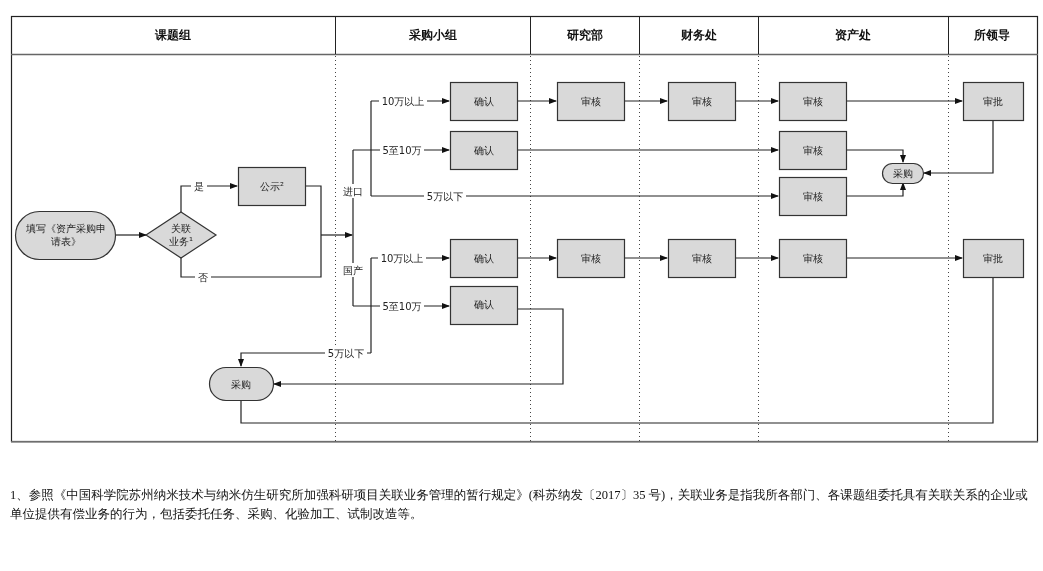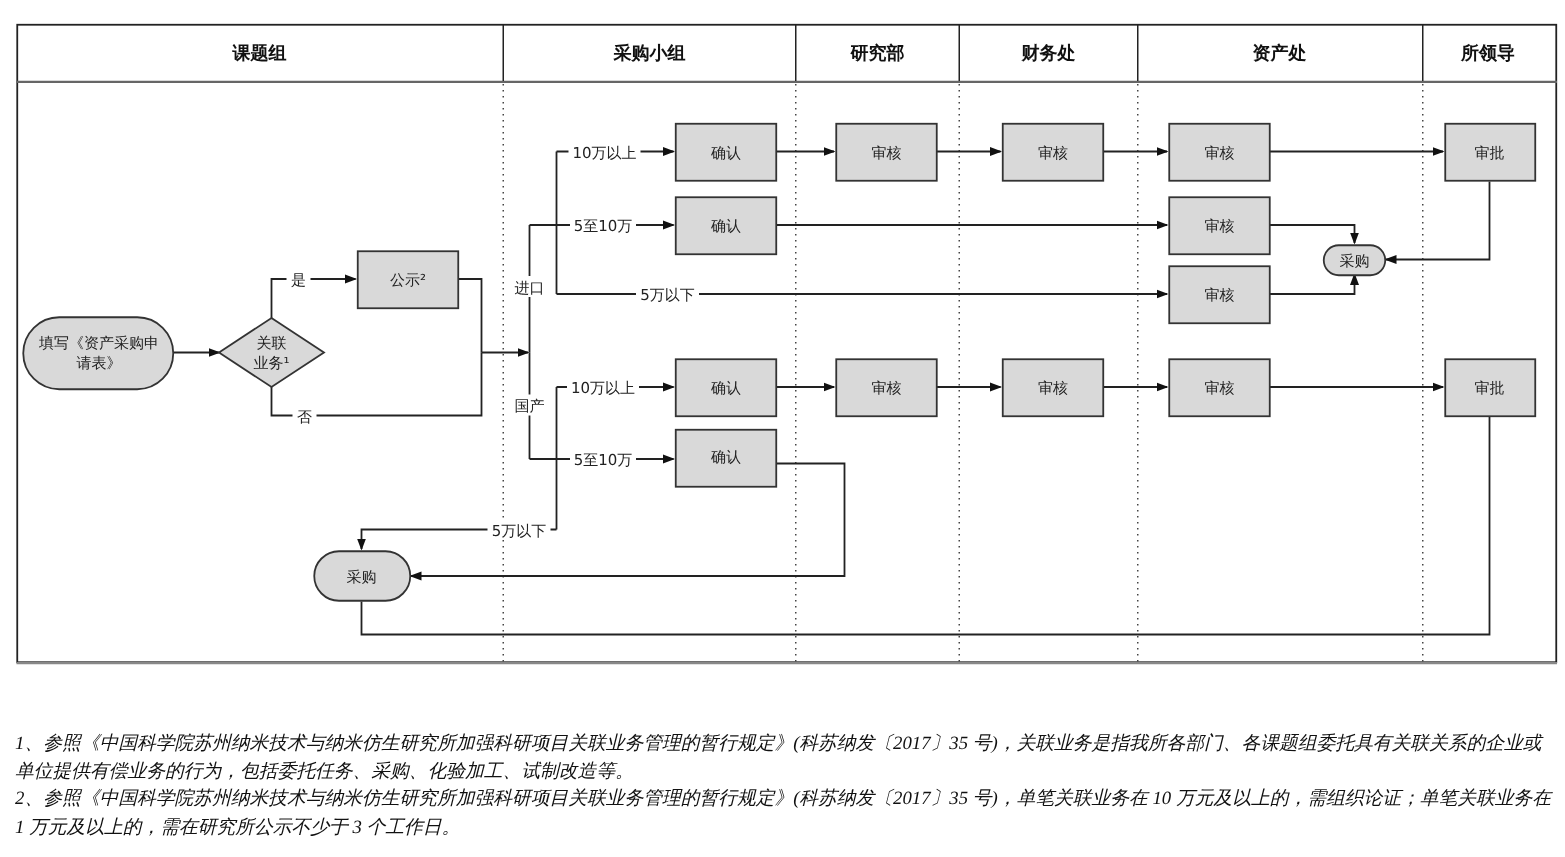--- a/index.html
+++ b/index.html
@@ -1,21 +1,21 @@
 <!DOCTYPE html>
 <html><head>
 <meta charset="utf-8">
 <style>
   html, body { margin: 0; padding: 0; background: #ffffff; }
   body { width: 1043px; height: 571px; position: relative; overflow: hidden; font-family: "DejaVu Sans", sans-serif; }
   #diagram { position: absolute; left: 0; top: 0; }
   .lane-title { font-family: "DejaVu Sans", sans-serif; font-size: 12px; font-weight: bold; fill: #111; }
   .node-text { font-family: "DejaVu Sans", sans-serif; font-size: 10px; fill: #222; }
   .edge-label { font-family: "DejaVu Sans", sans-serif; font-size: 10px; fill: #222; }
-  .notes { position: absolute; left: 10px; top: 486px; width: 1028px; font-family: "Liberation Serif", "DejaVu Serif", serif; font-size: 12.5px; line-height: 18.5px; color: #111; font-style: italic; }
+  .notes { position: absolute; left: 10px; top: 486px; width: 1028px; font-family: "Liberation Serif", "DejaVu Serif", serif; font-size: 12.5px; line-height: 18.5px; color: #111; }
   .notes p { margin: 0; }
 </style>
 </head>
 <body>
 
 <svg id="diagram" width="1043" height="460" viewBox="0 0 1043 460" xmlns="http://www.w3.org/2000/svg">
   <defs>
     <marker id="arrow" markerWidth="8" markerHeight="8" refX="7" refY="4" orient="auto" markerUnits="userSpaceOnUse">
       <path d="M0,1 L8,4 L0,7 Z" fill="#111"></path>
     </marker>
@@ -201,14 +201,13 @@
     <text class="edge-label" x="402" y="262" text-anchor="middle">10万以上</text>
     <rect x="380" y="299" width="44" height="14" fill="#fff"></rect>
     <text class="edge-label" x="402" y="310" text-anchor="middle">5至10万</text>
     <rect x="325" y="346" width="42" height="14" fill="#fff"></rect>
     <text class="edge-label" x="346" y="357" text-anchor="middle">5万以下</text>
   </g>
 </svg>
 
 <div class="notes">
   <p>1、参照《中国科学院苏州纳米技术与纳米仿生研究所加强科研项目关联业务管理的暂行规定》(科苏纳发〔2017〕35 号)，关联业务是指我所各部门、各课题组委托具有关联关系的企业或单位提供有偿业务的行为，包括委托任务、采购、化验加工、试制改造等。</p>
-  <p>2、参照《中国科学院苏州纳米技术与纳米仿生研究所加强科研项目关联业务管理的暂行规定》(科苏纳发〔2017〕35 号)，单笔关联业务在 10 万元及以上的，需组织论证；单笔关联业务在 1 万元及以上的，需在研究所公示不少于 3 个工作日。</p>
 </div>
 
 </body></html>

